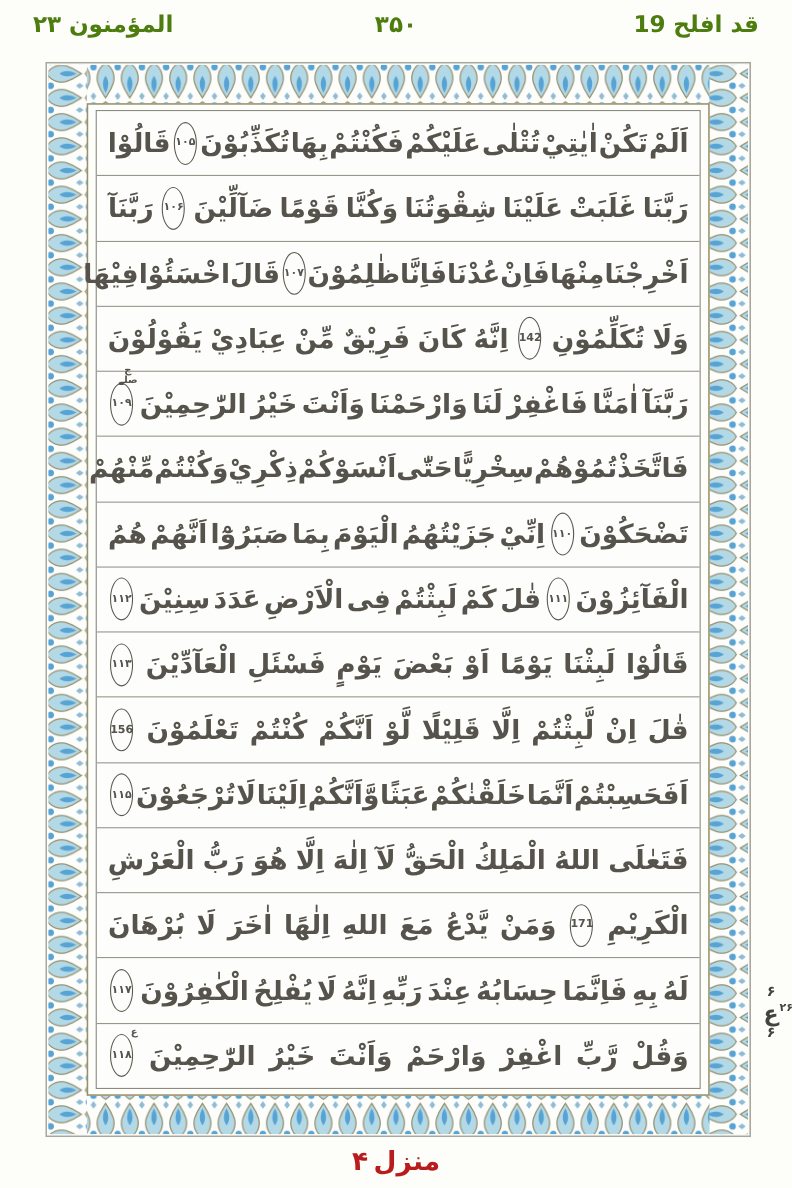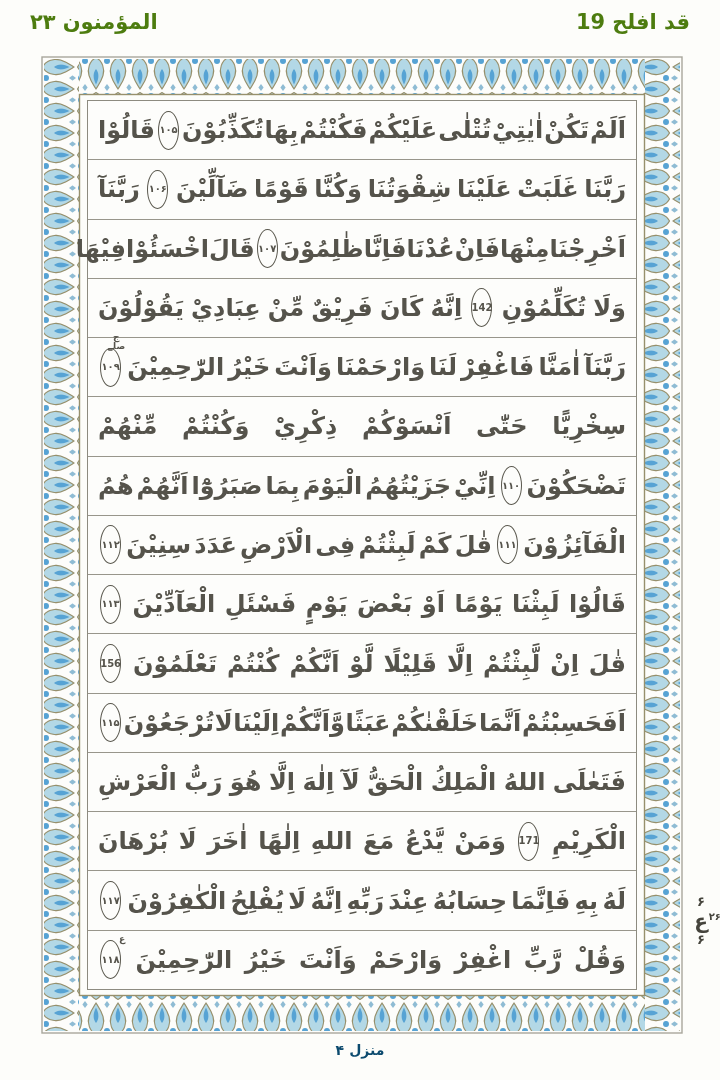--- a/index.html
+++ b/index.html
@@ -51,29 +51,30 @@
     position:absolute;left:684px;top:895px;width:34px;
     display:flex;flex-direction:column;align-items:center;
     color:#45443c;font-weight:700;line-height:1.1;
   }
   .ruku-top,.ruku-bottom{font-size:13px;}
   .ruku-ain{position:relative;font-size:20px;margin:1px 0;}
   .ruku-side{position:absolute;right:-13px;top:1px;font-size:10px;}
   
   .manzil-footer{
     position:absolute;left:0;right:0;top:1042px;text-align:center;
-    direction:rtl;font-size:14px;font-weight:700;color:#0c4a6e;
+    direction:rtl;font-size:24px;font-weight:700;color:#b91c1c;
   }
   .manzil-footer .num{margin-right:5px;}
 </style>
 </head>
 <body>
 
 <div class="page-header">
   <span class="hdr hdr-juz"><span>قد افلح</span><span class="num">19</span></span>
+  <span class="hdr hdr-page">۳۵۰</span>
   <span class="hdr hdr-surah"><span>المؤمنون</span><span class="num">۲۳</span></span>
 </div>
 
 <div class="frame">
   <svg width="642" height="978" viewBox="0 0 642 978" xmlns="http://www.w3.org/2000/svg">
     <defs>
       <pattern id="obT" width="22" height="35" patternUnits="userSpaceOnUse">
         <rect width="22" height="35" fill="#fdfdfb"></rect>
         <path d="M11,1.5 C4.5,5 2,13 4,19.5 C6,26 8.8,29.5 11,33 C13.2,29.5 16,26 18,19.5 C20,13 17.5,5 11,1.5 Z" fill="#b3d8e6" stroke="#97906c" stroke-width="1.1"></path>
         <path d="M11,13 C7.8,17 7.8,22.5 11,28.5 C14.2,22.5 14.2,17 11,13 Z" fill="#57a3d4"></path>
@@ -183,20 +184,21 @@
       <span class="word">وَاَنْتَ</span>
       <span class="word">خَيْرُ</span>
       <span class="word">الرّٰحِمِيْنَ</span>
       <span class="ayah-wrap">
         <span class="ayah-circle">۱۰۹</span>
         <span class="waqf">ج
 صلے</span>
       </span>
     </div>
     <div class="qline">
+      <span class="word">فَاتَّخَذْتُمُوْهُمْ</span>
       <span class="word">سِخْرِيًّا</span>
       <span class="word">حَتّٰى</span>
       <span class="word">اَنْسَوْكُمْ</span>
       <span class="word">ذِكْرِيْ</span>
       <span class="word">وَكُنْتُمْ</span>
       <span class="word">مِّنْهُمْ</span>
     </div>
     <div class="qline">
       <span class="word">تَضْحَكُوْنَ</span>
       <span class="ayah-wrap">

